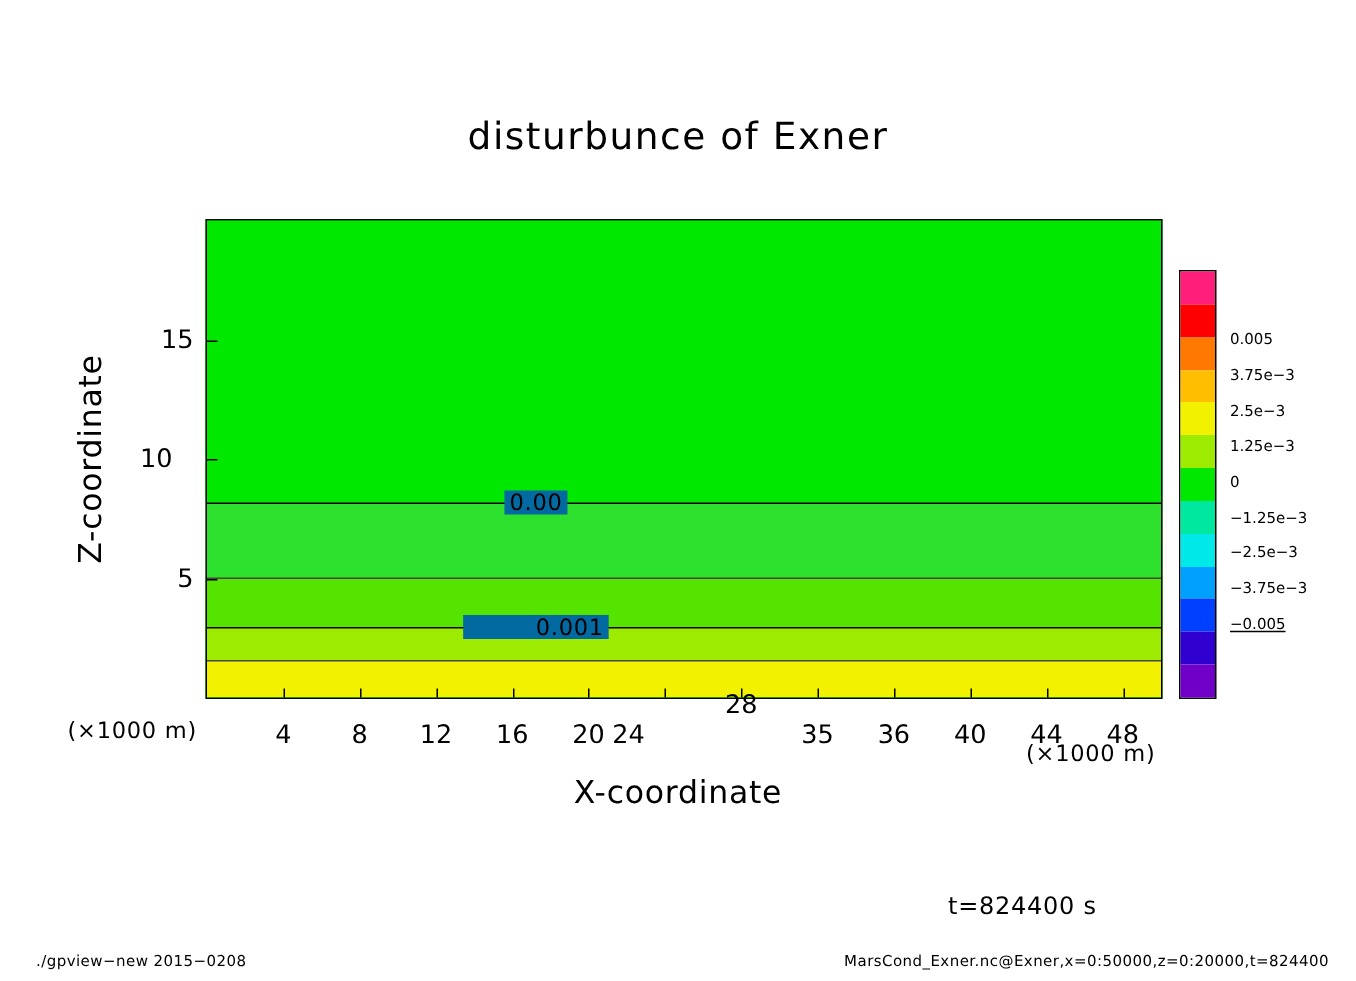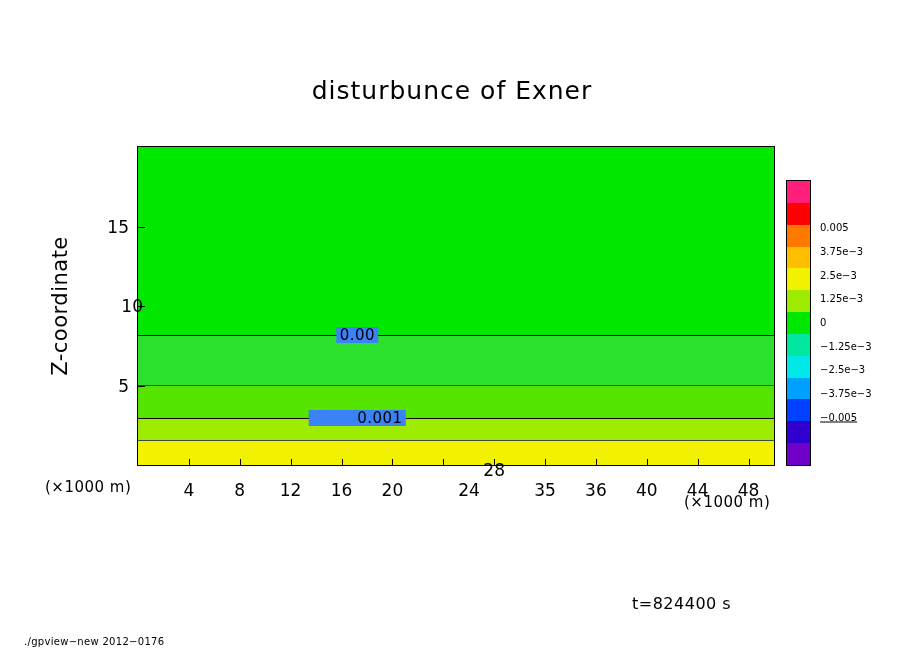--- a/index.html
+++ b/index.html
@@ -25,21 +25,21 @@
   .band{position:absolute;left:0;width:100%;}
   .contour-line{
     position:absolute;left:0;width:100%;height:0;
     border-top:1.6px solid #000;
   }
   .thin-line{
     position:absolute;left:0;width:100%;height:0;
     border-top:1px solid #444;
   }
   .contour-label{
-    position:absolute;background:#3b82f6;padding:0 3px;
+    position:absolute;background:#0369a1;padding:0 3px;
     font-size:15px;line-height:16px;letter-spacing:0.5px;
     transform:translate(-50%,-50%);
     font-family:"DejaVu Sans",sans-serif;
   }
 
   
   .xtick{
     position:absolute;top:320px;width:0;height:6px;border-left:1px solid #000;
   }
   .xtick-label{
@@ -123,42 +123,43 @@
       <div class="xtick-label" style="left: 188.88px; top: 480px;">4</div>
       <div class="xtick" style="left: 239.76px; top: 459px;"></div>
       <div class="xtick-label" style="left: 239.76px; top: 480px;">8</div>
       <div class="xtick" style="left: 290.64px; top: 459px;"></div>
       <div class="xtick-label" style="left: 290.64px; top: 480px;">12</div>
       <div class="xtick" style="left: 341.52px; top: 459px;"></div>
       <div class="xtick-label" style="left: 341.52px; top: 480px;">16</div>
       <div class="xtick" style="left: 392.4px; top: 459px;"></div>
       <div class="xtick-label" style="left: 392.4px; top: 480px;">20</div>
       <div class="xtick" style="left: 443.28px; top: 459px;"></div>
-      <div class="xtick-label" style="left: 469px; top: 480px;">24</div>
+      <div class="xtick-label" style="left: 419px; top: 480px;">24</div>
       <div class="xtick" style="left: 494.16px; top: 459px;"></div>
       <div class="xtick-label" style="left: 494.16px; top: 460px;">28</div>
       <div class="xtick" style="left: 545.04px; top: 459px;"></div>
       <div class="xtick-label" style="left: 545.04px; top: 480px;">35</div>
       <div class="xtick" style="left: 595.92px; top: 459px;"></div>
       <div class="xtick-label" style="left: 595.92px; top: 480px;">36</div>
       <div class="xtick" style="left: 646.8px; top: 459px;"></div>
       <div class="xtick-label" style="left: 646.8px; top: 480px;">40</div>
       <div class="xtick" style="left: 697.68px; top: 459px;"></div>
       <div class="xtick-label" style="left: 697.68px; top: 480px;">44</div>
       <div class="xtick" style="left: 748.56px; top: 459px;"></div>
       <div class="xtick-label" style="left: 748.56px; top: 480px;">48</div>
       <div class="ytick" style="left: 138px; top: 385.5px;"></div>
       <div class="ytick-label" style="left: 129px; top: 385.5px;">5</div>
       <div class="ytick" style="left: 138px; top: 306px;"></div>
-      <div class="ytick-label" style="left: 143px; top: 306px;">10</div>
+      <div class="ytick-label" style="left: 115px; top: 306px;">10</div>
       <div class="ytick" style="left: 138px; top: 226.5px;"></div>
       <div class="ytick-label" style="left: 129px; top: 226.5px;">15</div>
     </div>
 
   <div id="y-axis-title">Z-coordinate</div>
+  <div id="x-axis-title">X-coordinate</div>
   <div id="x-unit-left">(×1000 m)</div>
   <div id="x-unit-right">(×1000 m)</div>
 
   <div id="colorbar">
       <div class="cb-cell" style="height: 21.8462px; background: rgb(255, 31, 122);"></div>
       <div class="cb-cell" style="height: 21.8462px; background: rgb(255, 0, 0);"></div>
       <div class="cb-cell" style="height: 21.8462px; background: rgb(255, 120, 0);"></div>
       <div class="cb-cell" style="height: 21.8462px; background: rgb(255, 190, 0);"></div>
       <div class="cb-cell" style="height: 21.8462px; background: rgb(242, 242, 0);"></div>
       <div class="cb-cell" style="height: 21.8462px; background: rgb(156, 235, 0);"></div>
@@ -176,15 +177,16 @@
       <div class="cb-label" style="top: 274.667px;">2.5e−3</div>
       <div class="cb-label" style="top: 298.333px;">1.25e−3</div>
       <div class="cb-label" style="top: 322px;">0</div>
       <div class="cb-label" style="top: 345.667px;">−1.25e−3</div>
       <div class="cb-label" style="top: 369.333px;">−2.5e−3</div>
       <div class="cb-label" style="top: 393px;">−3.75e−3</div>
       <div class="cb-label" style="top: 416.667px; text-decoration: underline;">−0.005</div>
     </div>
 
   <div id="time-label">t=824400 s</div>
-  <div id="footer-left">./gpview−new  2012−0176</div>
+  <div id="footer-left">./gpview−new  2015−0208</div>
+  <div id="footer-right">MarsCond_Exner.nc@Exner,x=0:50000,z=0:20000,t=824400</div>
 
 </div>
 
 </body></html>

